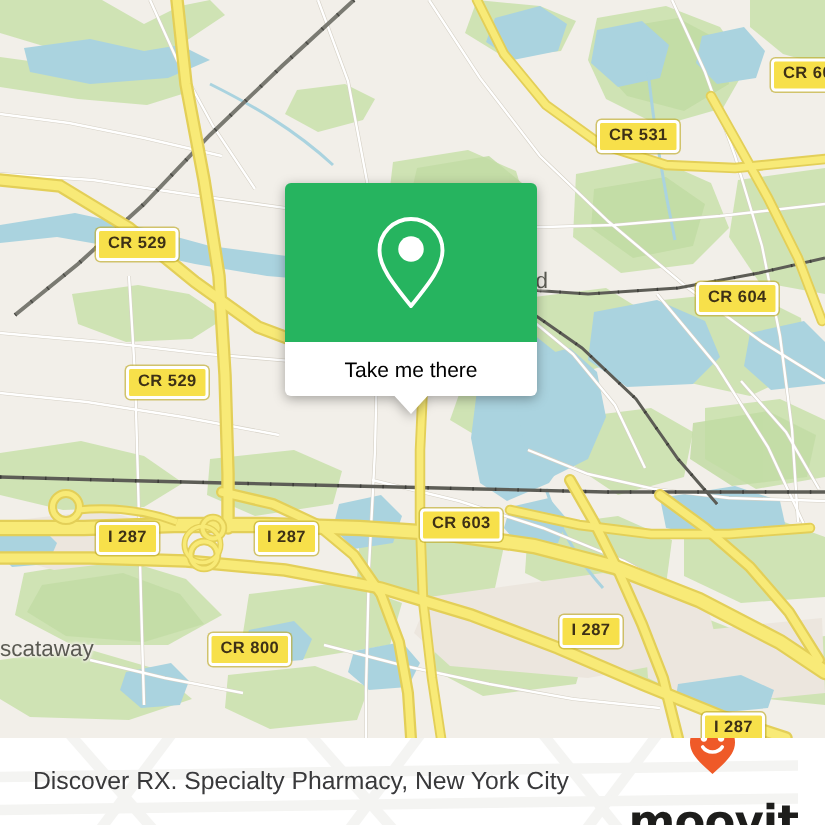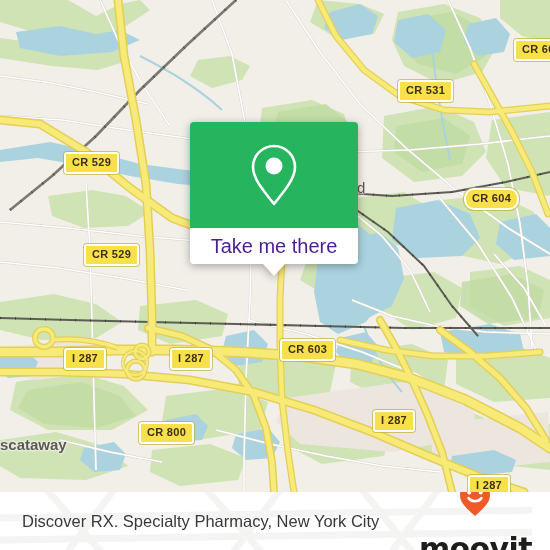--- a/index.html
+++ b/index.html
@@ -80,22 +80,22 @@
   #popup-foot {
     height: 36px;
     background: #ffffff;
     border-radius: 0 0 4px 4px;
     display: flex;
     align-items: center;
     justify-content: center;
     position: relative;
   }
   #popup-foot-label {
-    color: #4c1d95;
-    font-size: 20px;
+    color: #000000;
+    font-size: 14px;
     font-family: "Liberation Sans", sans-serif;
     text-align: right;
   }
   #popup-tail {
     position: absolute;
     left: 50%;
     margin-left: -11px;
     top: 100%;
     width: 0; height: 0;
     border-left: 11px solid transparent;
@@ -337,30 +337,30 @@
         <circle cx="142" cy="352" r="7" stroke-width="2.6"></circle>
         <circle cx="136" cy="370" r="9" stroke-width="2.6"></circle>
         <circle cx="135" cy="363" r="12" stroke-width="2.2"></circle>
         <path d="M118 348 C96 340, 72 338, 52 340" stroke-width="3.4"></path>
       </g>
     </svg>
 
     <div class="shield" style="left:398px; top:36px;margin-top:44px;">CR 531</div>
     <div class="shield" style="left:514px; top:39px;">CR 60</div>
     <div class="shield" style="left:64px;  top:152px;">CR 529</div>
-    <div class="shield" style="left:464px; top:188px;border-radius:10px;">CR 604</div>
+    <div class="shield" style="left:464px; top:188px;">CR 604</div>
     <div class="shield" style="left:84px;  top:244px;">CR 529</div>
     <div class="shield" style="left:280px; top:320px;margin-top:19px;">CR 603</div>
     <div class="shield" style="left:64px;  top:348px;">I 287</div>
     <div class="shield" style="left:170px; top:348px;">I 287</div>
     <div class="shield" style="left:139px; top:422px;">CR 800</div>
     <div class="shield" style="left:373px; top:410px;">I 287</div>
     <div class="shield" style="left:468px; top:475px;">I 287</div>
 
-    <div class="place-label" style="left:0px;   top:436px;font-weight:bold;">scataway</div>
+    <div class="place-label" style="left:0px;   top:424px;">scataway</div>
     <div class="place-label" style="left:357px; top:179px;">d</div>
 
     <div id="popup">
       <div id="popup-head">
         <svg width="56" height="68" viewBox="0 0 56 68">
           <path d="M28 5
                    C16.4 5, 7 14.4, 7 26
                    C7 37, 16 48, 28 63
                    C40 48, 49 37, 49 26
                    C49 14.4, 39.6 5, 28 5 Z" fill="none" stroke="#ffffff" stroke-width="2.6" stroke-linejoin="round"></path>

